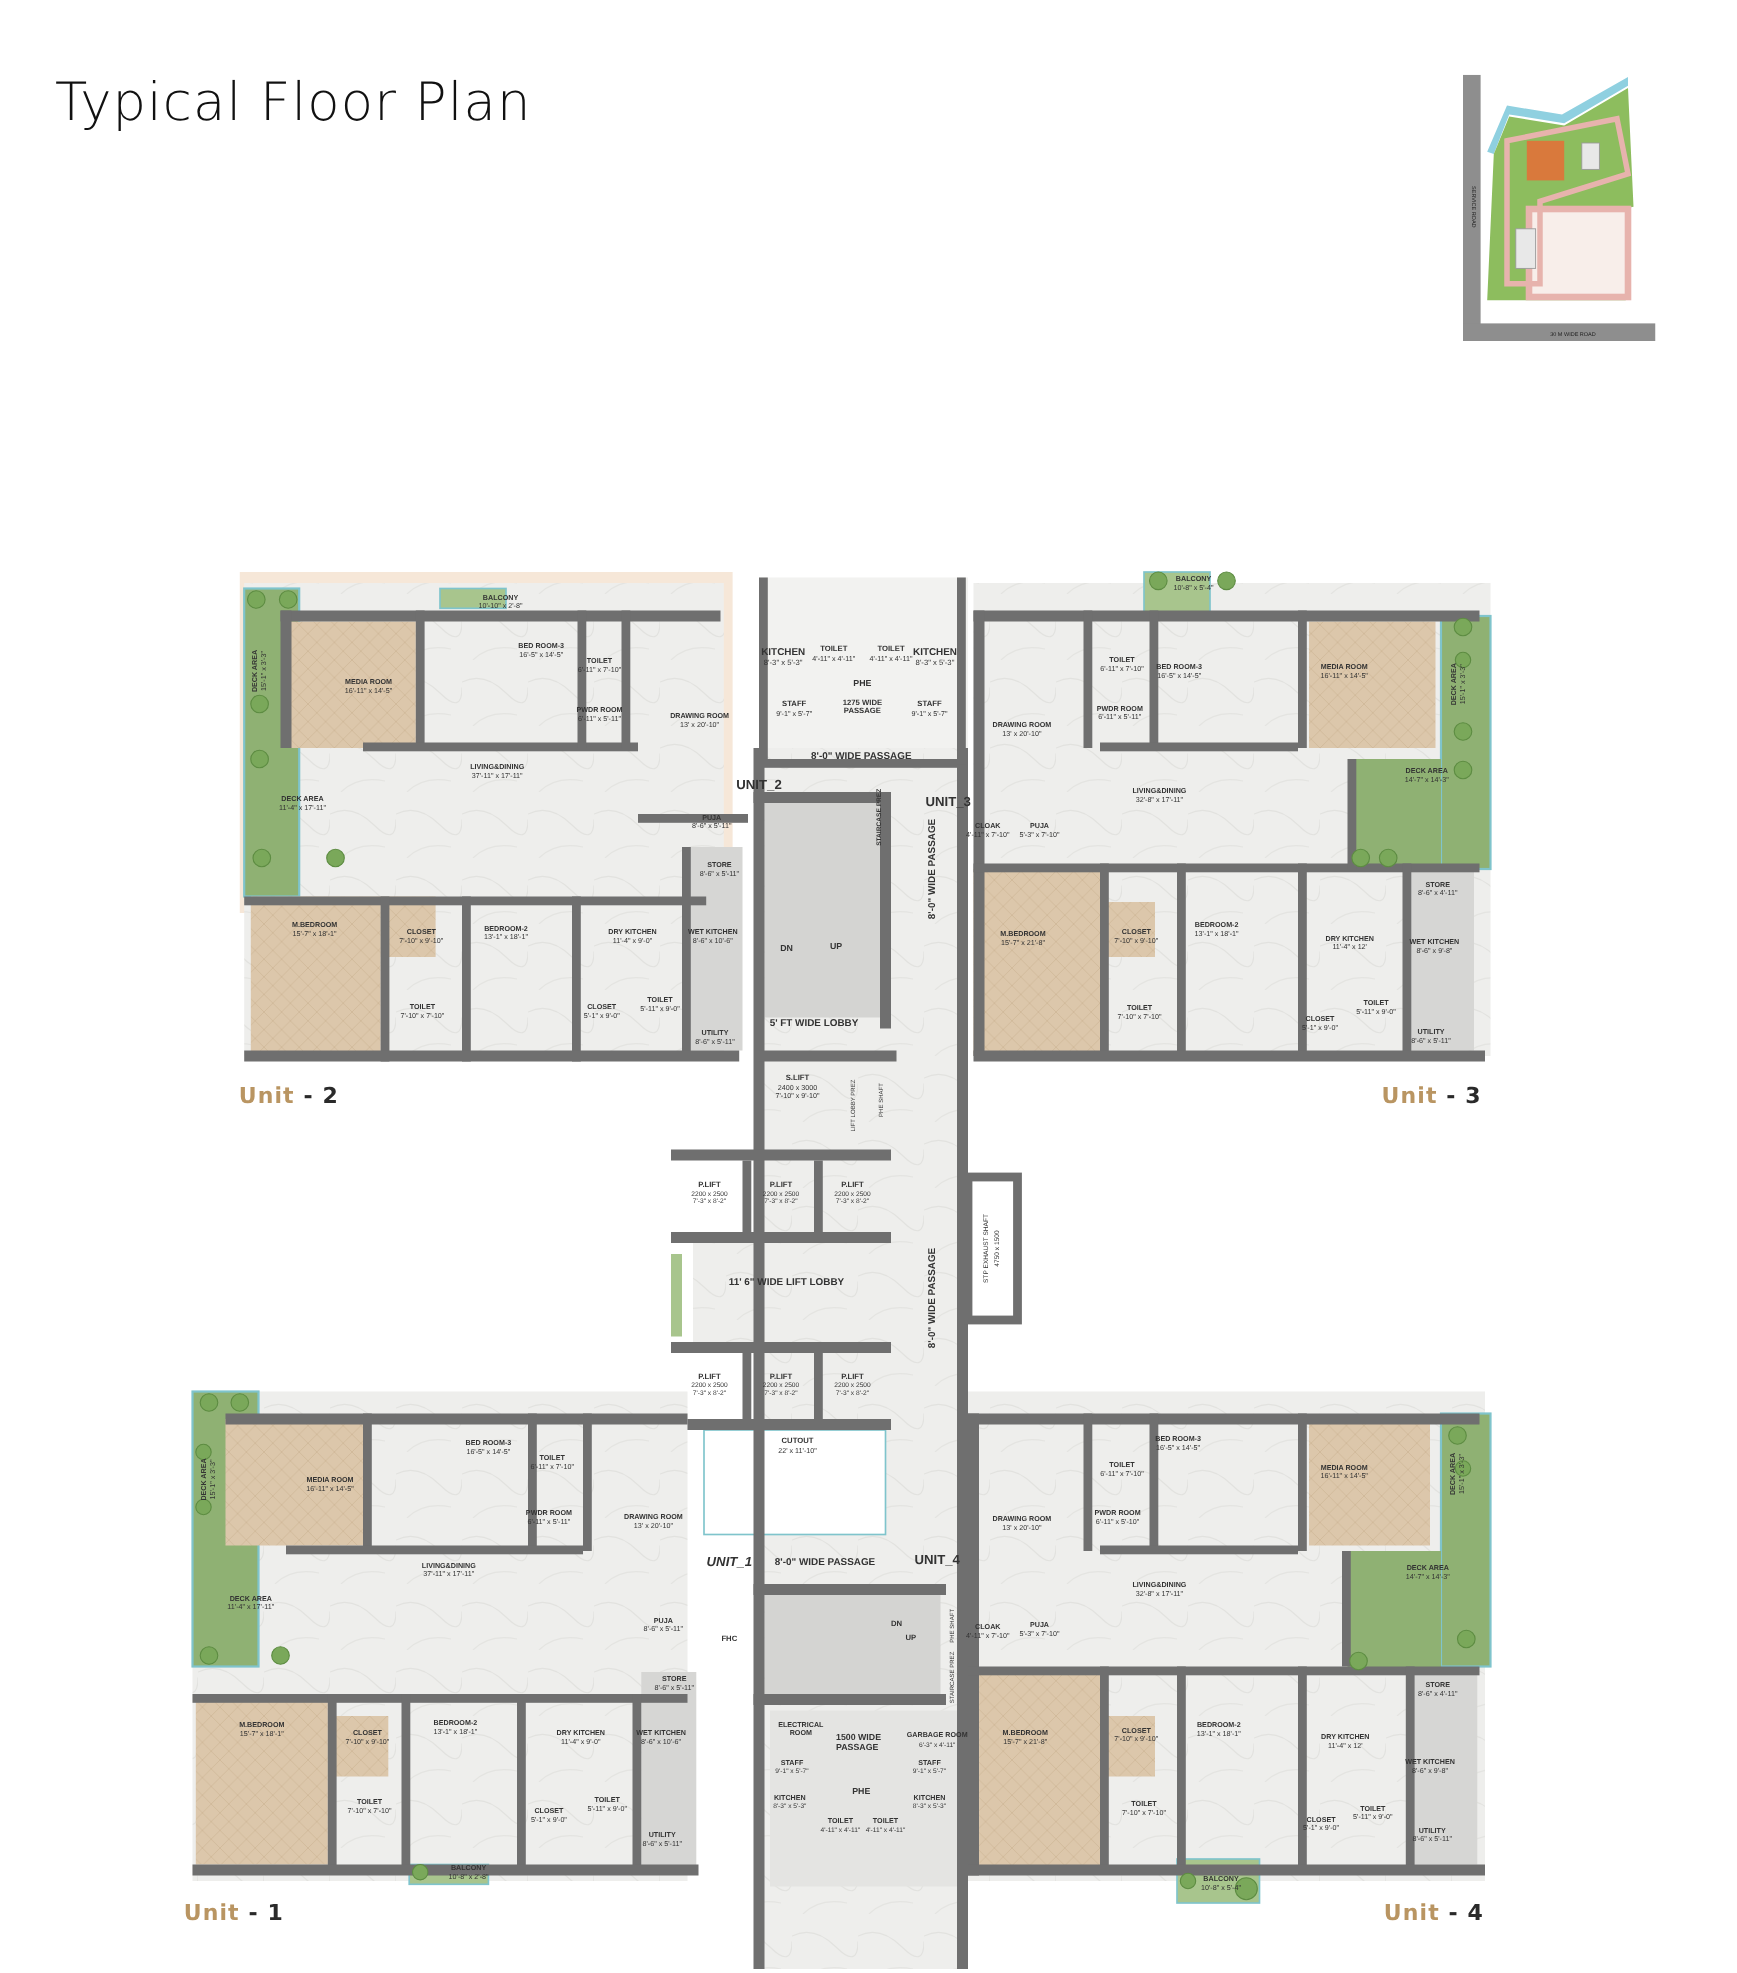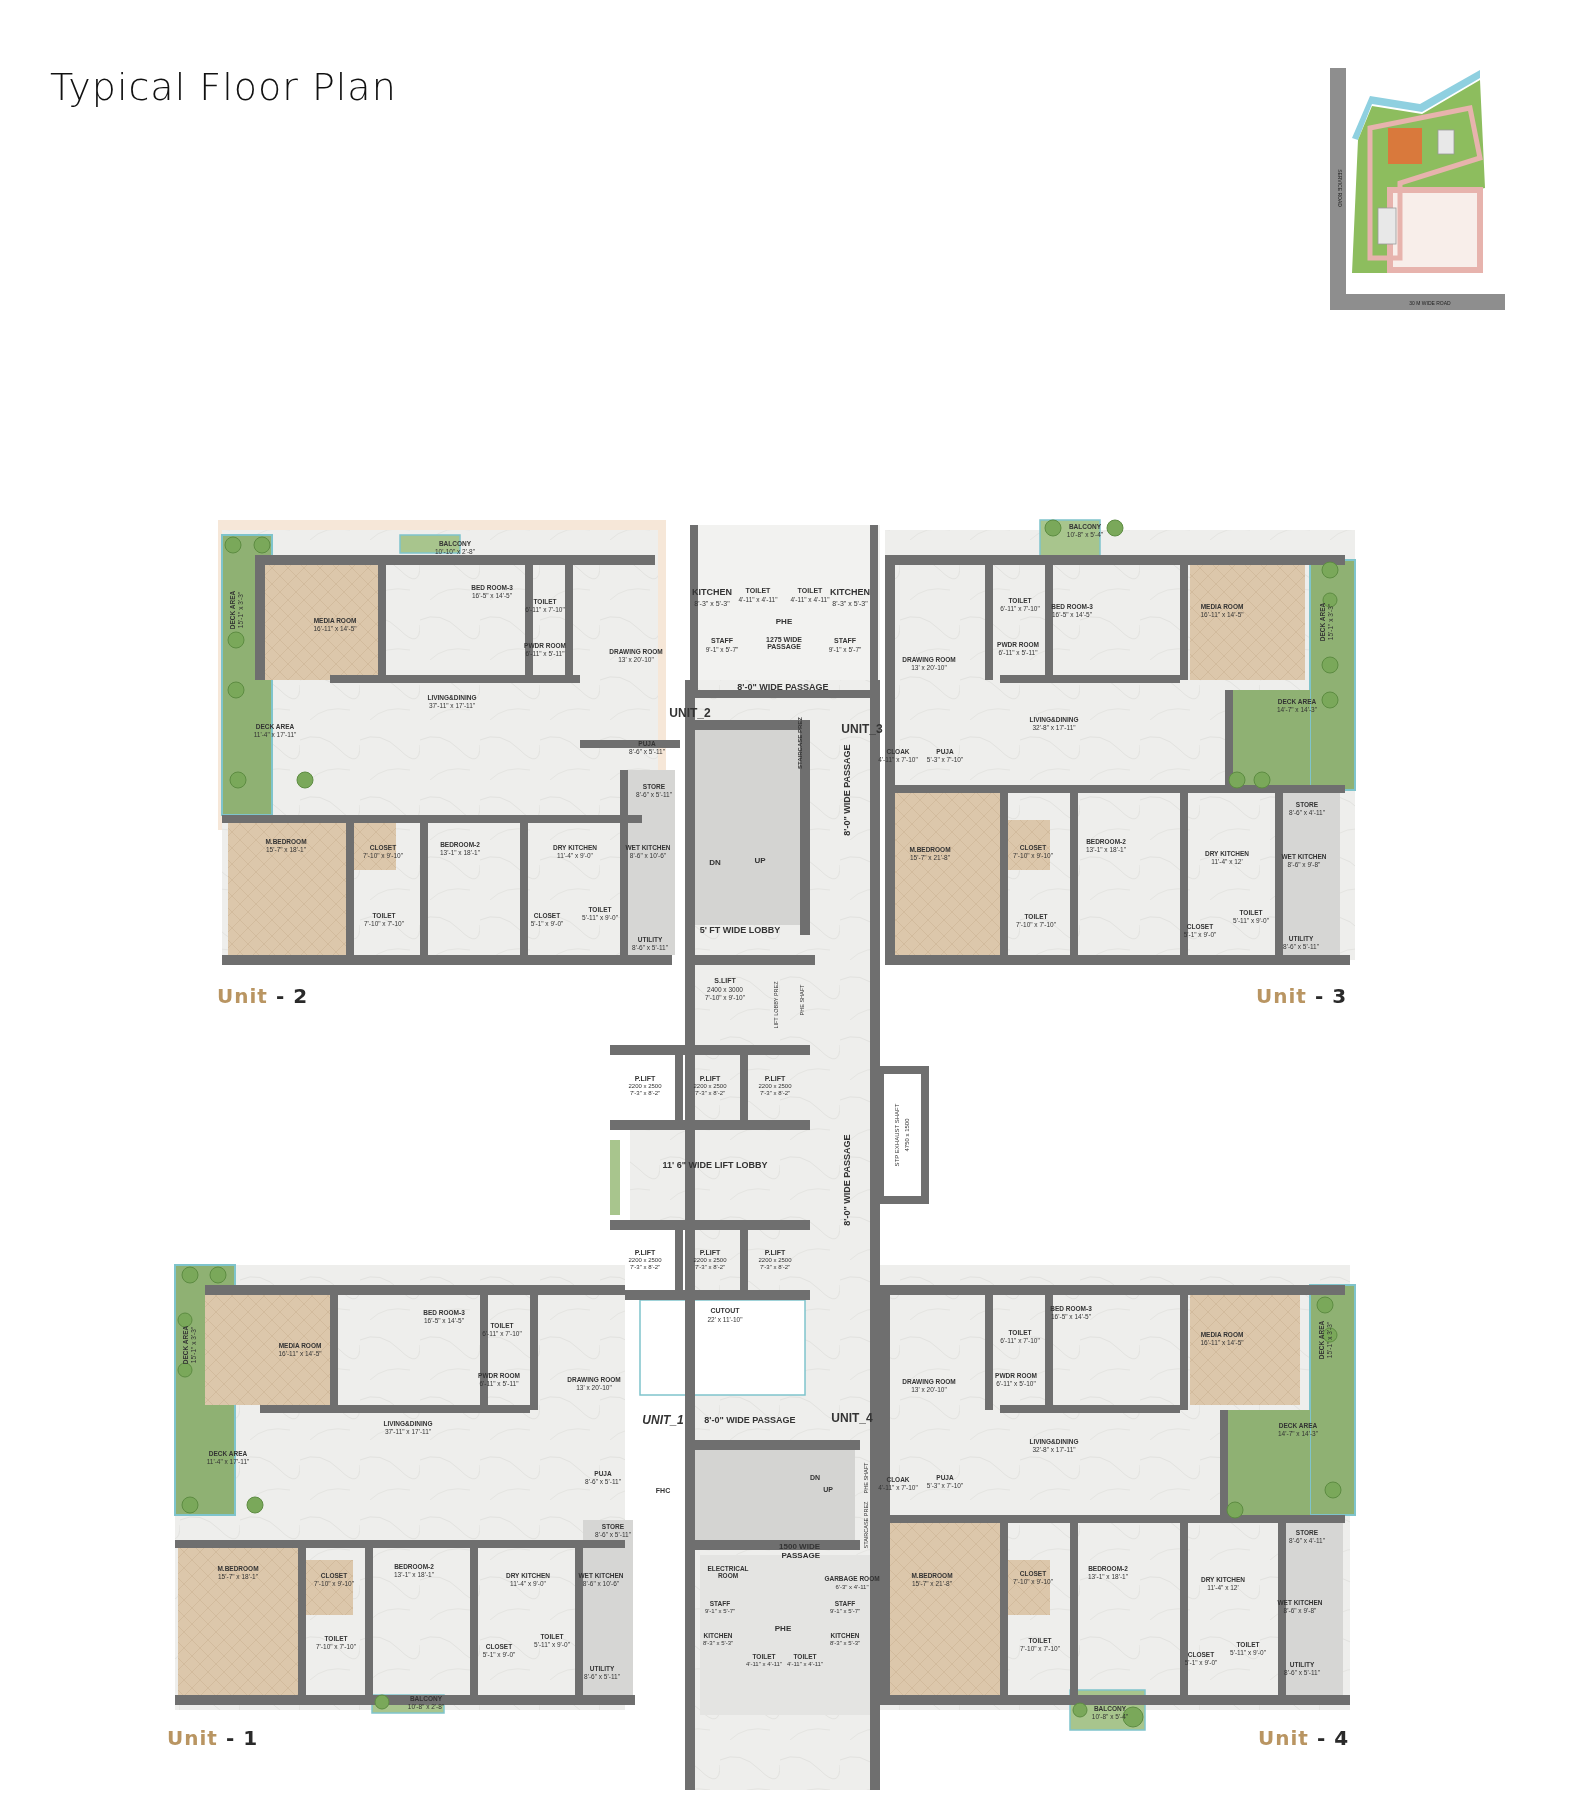--- a/index.html
+++ b/index.html
@@ -5,21 +5,21 @@
   * { box-sizing: border-box; margin: 0; padding: 0; }
   html, body { width: 1579px; height: 1794px; background: #ffffff; overflow: hidden; }
   body { position: relative; font-family: "Liberation Sans", sans-serif; color: #222; }
 
   .title-block { position: absolute; left: 50px; top: 55px; }
   .wing-title {
     font-family: "DejaVu Sans", sans-serif; font-weight: bold; font-size: 78px; letter-spacing: 2px; line-height: 1;
     background: linear-gradient(90deg, #bf9a5e 0%, #a58456 45%, #3f3a32 100%);
     -webkit-background-clip: text; background-clip: text; color: transparent;
   }
-  .subtitle { font-family: "DejaVu Sans", sans-serif; font-size: 38px; color: #111; margin-top: 10px; letter-spacing: 1px; font-weight: 300; }
+  .subtitle { font-family: "DejaVu Sans", sans-serif; font-size: 48px; color: #111; margin-top: 10px; letter-spacing: 1px; font-weight: 300; }
 
   .key-plan { position: absolute; left: 1330px; top: 68px; width: 175px; height: 242px; }
 
   .plan { position: absolute; left: 0; top: 0; width: 1579px; height: 1794px; }
 
   .unit-label { position: absolute; font-family: "DejaVu Sans", sans-serif; font-weight: bold; font-size: 20px; letter-spacing: 1px; }
   .unit-label .u { color: #b99562; }
   .unit-label .n { color: #2a2a2a; }
 
   .room-label { position: absolute; text-align: center; font-size: 6.5px; line-height: 8px; color: #333; white-space: nowrap; transform: translate(-50%, -50%); }
@@ -290,21 +290,21 @@
 <div class="core-label" style="left:750px;top:1420px;">8'-0" WIDE PASSAGE</div>
 <div class="core-label big" style="left:852px;top:1418px;">UNIT_4</div>
 
 <div class="core-label" style="left:815px;top:1477px;font-size:7px;">DN</div>
 <div class="core-label" style="left:828px;top:1489px;font-size:7px;">UP</div>
 <div class="core-label vert" style="left:866px;top:1478px;font-size:5.5px;font-weight:normal;">PHE SHAFT</div>
 <div class="core-label vert" style="left:866px;top:1525px;font-size:5.5px;font-weight:normal;">STAIRCASE PREZ</div>
 <div class="core-label" style="left:663px;top:1490px;font-size:7px;">FHC</div>
 
 <div class="core-label" style="left:728px;top:1572px;font-size:6.5px;max-width:50px;white-space:normal;text-align:center;">ELECTRICAL ROOM</div>
-<div class="core-label" style="left:790px;top:1551px;font-size:8px;max-width:60px;white-space:normal;text-align:right;">1500 WIDE PASSAGE</div>
+<div class="core-label" style="left:790px;top:1584px;font-size:8px;max-width:60px;white-space:normal;text-align:left;">1500 WIDE PASSAGE</div>
 <div class="core-label" style="left:852px;top:1578px;font-size:6.5px;">GARBAGE ROOM</div>
 <div class="core-label" style="left:852px;top:1587px;font-size:6px;font-weight:normal;">6'-3" x 4'-11"</div>
 <div class="core-label" style="left:720px;top:1603px;font-size:6.5px;">STAFF</div>
 <div class="core-label" style="left:720px;top:1611px;font-size:6px;font-weight:normal;">9'-1" x 5'-7"</div>
 <div class="core-label" style="left:845px;top:1603px;font-size:6.5px;">STAFF</div>
 <div class="core-label" style="left:845px;top:1611px;font-size:6px;font-weight:normal;">9'-1" x 5'-7"</div>
 <div class="core-label" style="left:783px;top:1628px;font-size:8px;">PHE</div>
 <div class="core-label" style="left:718px;top:1635px;font-size:6.5px;">KITCHEN</div>
 <div class="core-label" style="left:718px;top:1643px;font-size:6px;font-weight:normal;">8'-3" x 5'-3"</div>
 <div class="core-label" style="left:845px;top:1635px;font-size:6.5px;">KITCHEN</div>

